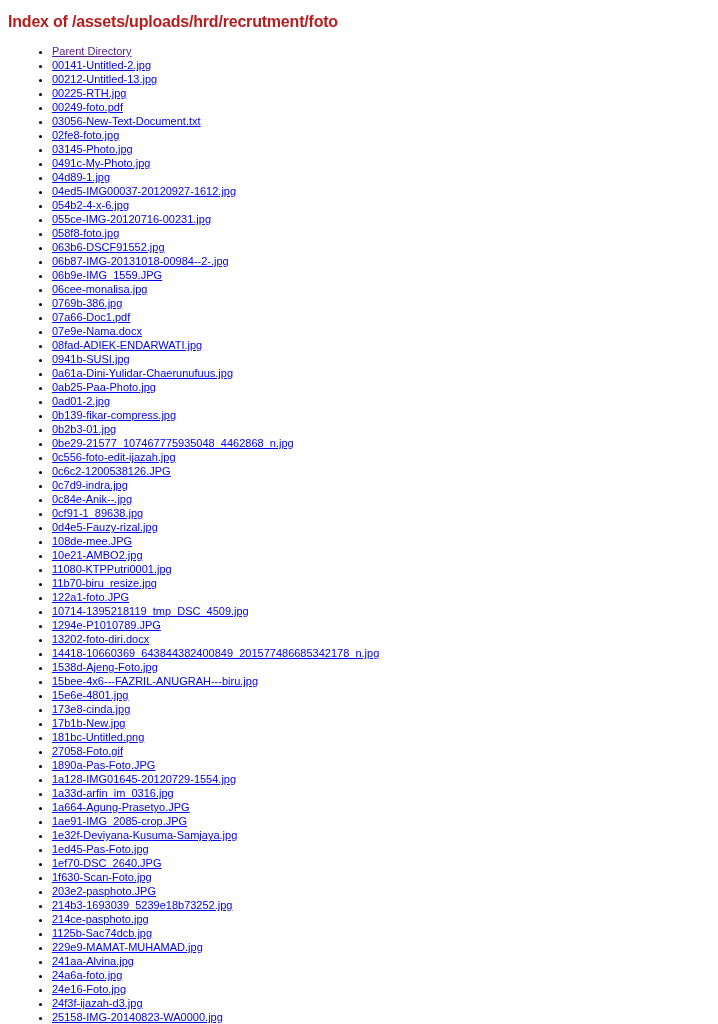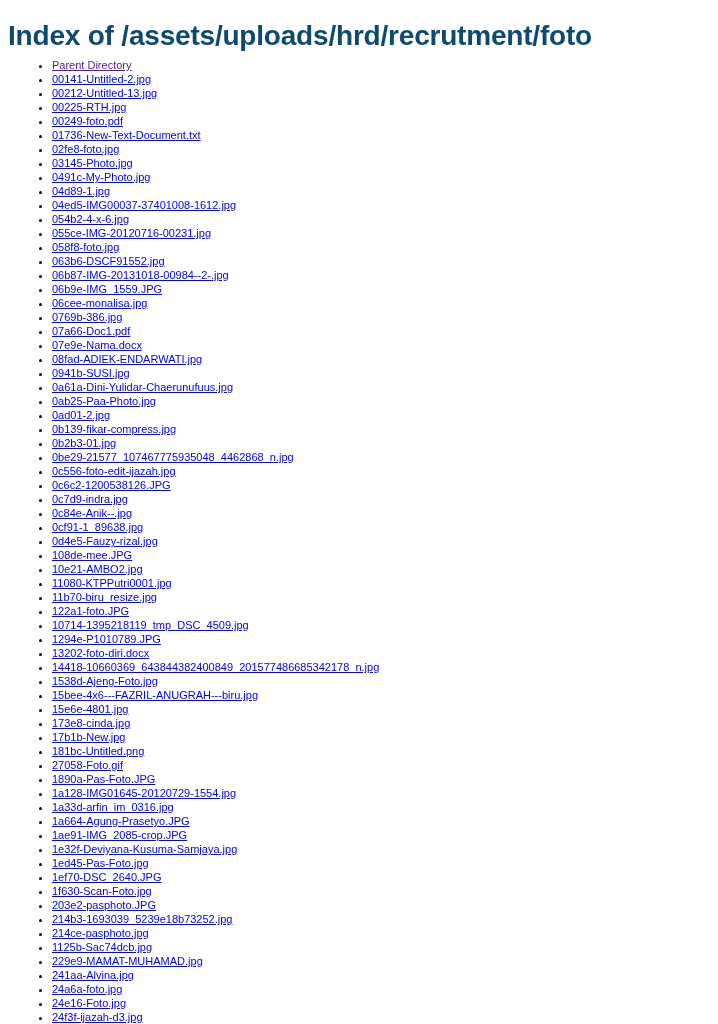--- a/index.html
+++ b/index.html
@@ -13,27 +13,27 @@
     overflow: hidden;
     font-family: "Liberation Sans", sans-serif;
     color: #000000;
   }
   .page {
     padding: 6px 8px 0 8px;
     box-sizing: border-box;
   }
   h1.index-title {
     font-family: "Liberation Sans", sans-serif;
-    font-size: 28px;
+    font-size: 16px;
     line-height: 24px;
     font-weight: bold;
-    margin: 18px 0 10px 0;
+    margin: 4px 0 10px 0;
     padding: 0;
     letter-spacing: -0.2px;
-    color: #0c4a6e;
+    color: #b91c1c;
   }
   ul.file-list {
     margin: 8px;
     padding-left: 36px;
     list-style-type: disc;
   }
   ul.file-list li {
     font-size: 11px;
     line-height: 14px;
     margin: 0;
@@ -59,26 +59,26 @@
 <body>
 
 <div class="page">
   <h1 class="index-title">Index of /assets/uploads/hrd/recrutment/foto</h1>
   <ul class="file-list">
       <li class="visited"><a href="#">Parent Directory</a></li>
       <li><a href="#">00141-Untitled-2.jpg</a></li>
       <li><a href="#">00212-Untitled-13.jpg</a></li>
       <li><a href="#">00225-RTH.jpg</a></li>
       <li><a href="#">00249-foto.pdf</a></li>
-      <li><a href="#">01736-New-Text-Document.txt</a></li>
+      <li><a href="#">03056-New-Text-Document.txt</a></li>
       <li><a href="#">02fe8-foto.jpg</a></li>
       <li><a href="#">03145-Photo.jpg</a></li>
       <li><a href="#">0491c-My-Photo.jpg</a></li>
       <li><a href="#">04d89-1.jpg</a></li>
-      <li><a href="#">04ed5-IMG00037-37401008-1612.jpg</a></li>
+      <li><a href="#">04ed5-IMG00037-20120927-1612.jpg</a></li>
       <li><a href="#">054b2-4-x-6.jpg</a></li>
       <li><a href="#">055ce-IMG-20120716-00231.jpg</a></li>
       <li><a href="#">058f8-foto.jpg</a></li>
       <li><a href="#">063b6-DSCF91552.jpg</a></li>
       <li><a href="#">06b87-IMG-20131018-00984--2-.jpg</a></li>
       <li><a href="#">06b9e-IMG_1559.JPG</a></li>
       <li><a href="#">06cee-monalisa.jpg</a></li>
       <li><a href="#">0769b-386.jpg</a></li>
       <li><a href="#">07a66-Doc1.pdf</a></li>
       <li><a href="#">07e9e-Nama.docx</a></li>

